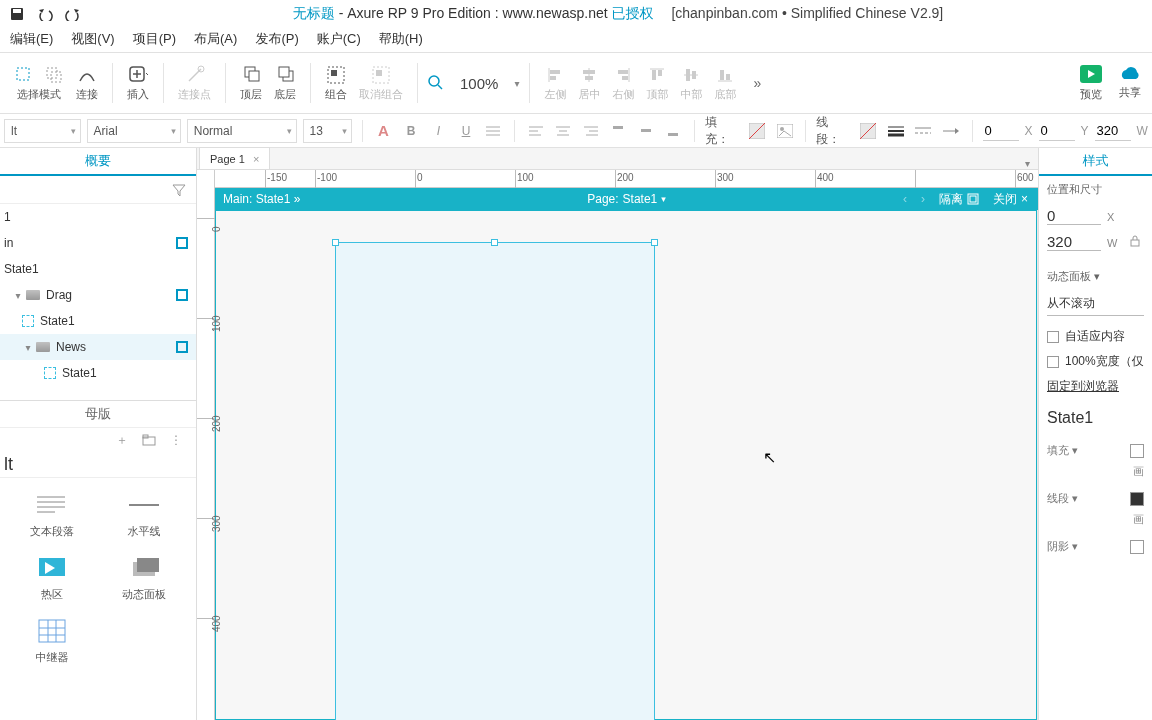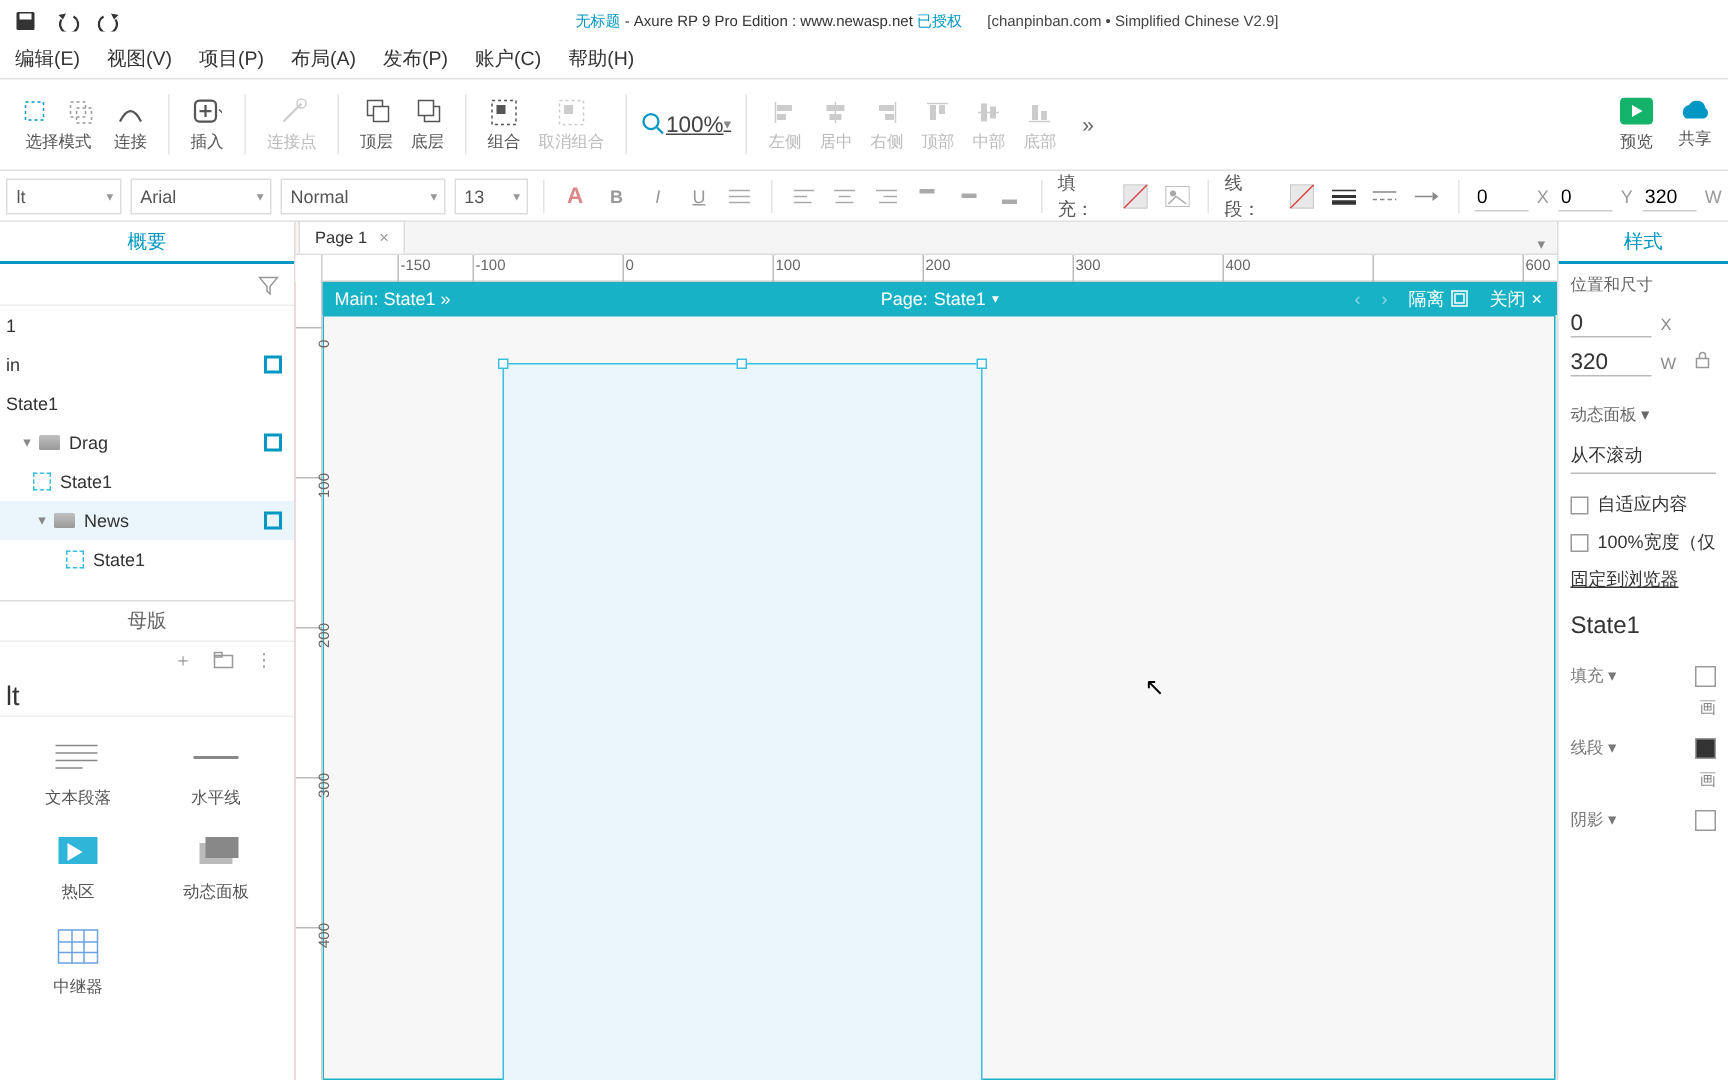--- a/index.html
+++ b/index.html
@@ -1,30 +1,30 @@
 <!DOCTYPE html>
 <html><head>
 <meta charset="utf-8">
 <style>
 * { margin: 0; padding: 0; box-sizing: border-box; font-family: "Microsoft YaHei", Arial, sans-serif; }
 body { width: 1152px; height: 720px; background: #fff; overflow: hidden; font-size: 12px; color: #333; }
 .titlebar { height: 28px; display: flex; align-items: center; padding: 0 8px; gap: 10px; }
 .titlebar .ico { width: 18px; height: 18px; display: inline-flex; align-items: center; justify-content: center; }
-.title-center { flex: 1; text-align: center; font-size: 10px; color: #333; }
+.title-center { flex: 1; text-align: center; font-size: 14px; color: #333; }
 .title-teal { color: #0097c4; }
 .title-extra { color: #444; margin-left: 14px; }
 .menubar { height: 24px; display: flex; align-items: center; gap: 18px; padding: 2px 10px 4px 10px; font-size: 13px; color: #333; }
 .toolbar { height: 62px; border-top: 1px solid #e1e1e1; border-bottom: 1px solid #e1e1e1; display: flex; align-items: center; padding: 0 10px; gap: 4px; }
 .tool-group { display: flex; flex-direction: column; align-items: center; gap: 2px; padding: 0 4px; }
 .tool-row { display: flex; gap: 10px; }
 .tool-icon { width: 20px; height: 20px; display: flex; align-items: center; justify-content: center; }
 .tool-label { font-size: 11px; color: #555; }
 .tool-label.dis { color: #bbb; }
 .tool-sep { width: 1px; height: 40px; background: #e4e4e4; margin: 0 6px; }
-.zoom-box { display: flex; align-items: center; gap: 0; font-size: 15px; color: #444; text-decoration: underline; }
+.zoom-box { display: flex; align-items: center; gap: 16px; font-size: 15px; color: #444; }
 .more-chev { width: 26px; font-size: 14px; color: #666; text-align: center; }
 .right-tools { margin-left: auto; display: flex; gap: 16px; }
 .right-tool { display: flex; flex-direction: column; align-items: center; gap: 2px; }
 .propbar { height: 34px; border-bottom: 1px solid #e1e1e1; display: flex; align-items: center; padding: 0 4px; gap: 6px; font-size: 12px; color: #555; }
 .pb-field { height: 24px; border: 1px solid #ddd; display: flex; align-items: center; padding: 0 6px; background: #fff; min-width: 40px; position: relative; }
 .pb-field .dd { position: absolute; right: 4px; color: #999; font-size: 9px; }
 .pb-sep { width: 1px; height: 22px; background: #e4e4e4; margin: 0 4px; }
 .pb-icon { width: 22px; height: 22px; display: flex; align-items: center; justify-content: center; color: #999; }
 .pb-num { width: 36px; border: none; border-bottom: 1px solid #ccc; text-align: left; font-size: 13px; padding: 2px; }
 .main { display: flex; height: 572px; }

